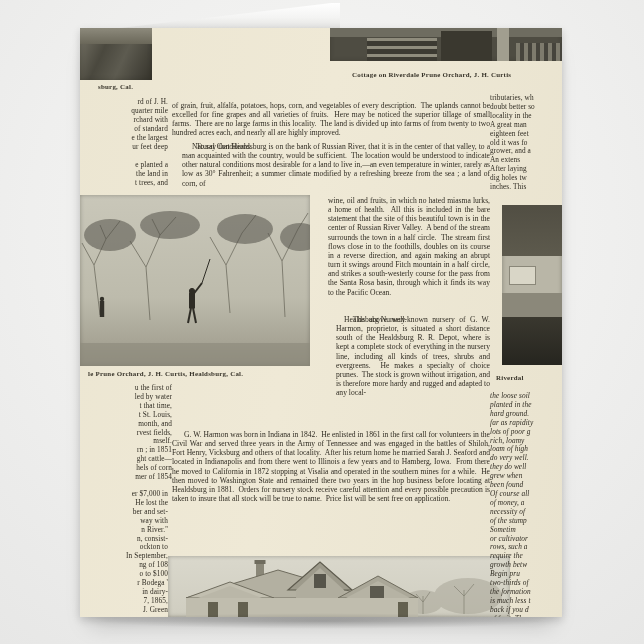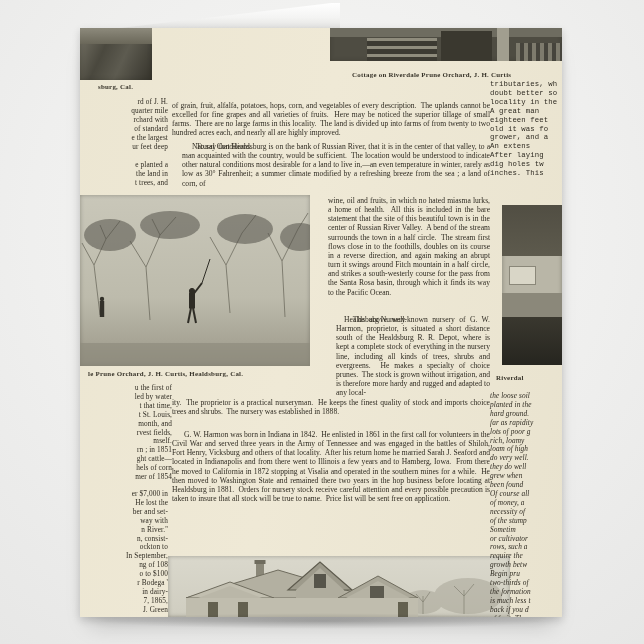--- a/index.html
+++ b/index.html
@@ -152,21 +152,20 @@
 
 
     <div class="mid" style="left:92px;top:73px;width:318px;height:40px;">of grain, fruit, alfalfa, potatoes, hops, corn, and vegetables of every description.  The uplands cannot be excelled for fine grapes and all varieties of fruits.  Here may be noticed the superior tillage of small farms.  There are no large farms in this locality.  The land is divided up into farms of from twenty to two hundred acres each, and nearly all are highly improved.</div>
 
     <div class="mid" style="left:92px;top:114px;width:318px;height:54px;text-indent:10px;"><span class="lead">Natural Conditions.</span><span>  To say that Healdsburg is on the bank of Russian River, that it is in the center of that valley, to a man acquainted with the country, would be sufficient.  The location would be understood to indicate other natural conditions most desirable for a land to live in,—an even temperature in winter, rarely as low as 30° Fahrenheit; a summer climate modified by a refreshing breeze from the sea ; a land of corn, of</span></div>
 
     <div class="mid" style="left:248px;top:168px;width:162px;height:118px;">wine, oil and fruits, in which no hated miasma lurks, a home of health.  All this is included in the bare statement that the site of this beautiful town is in the center of Russian River Valley.  A bend of the stream surrounds the town in a half circle.  The stream first flows close in to the foothills, doubles on its course in a reverse direction, and again making an abrupt turn it swings around Fitch mountain in a half circle, and strikes a south-westerly course for the pass from the Santa Rosa basin, through which it finds its way to the Pacific Ocean.</div>
 
     <div class="mid" style="left:248px;top:287px;width:162px;height:82px;text-indent:8px;"><span class="lead">Healdsburg Nursery.</span><span>  The above well-known nursery of G. W. Harmon, proprietor, is situated a short distance south of the Healdsburg R. R. Depot, where is kept a complete stock of everything in the nursery line, including all kinds of trees, shrubs and evergreens.  He makes a specialty of choice prunes.  The stock is grown without irrigation, and is therefore more hardy and rugged and adapted to any local-</span></div>
 
-    <div class="mid" style="left:92px;top:370px;width:318px;height:28px;">ity.  The proprietor is a practical nurseryman.  He keeps the finest quality of stock and imports choice trees and shrubs.  The nursery was established in 1888.</div>
 
     <div class="mid" style="left:92px;top:402px;width:318px;height:100px;text-indent:12px;">G. W. Harmon was born in Indiana in 1842.  He enlisted in 1861 in the first call for volunteers in the Civil War and served three years in the Army of Tennessee and was engaged in the battles of Shiloh, Fort Henry, Vicksburg and others of that locality.  After his return home he married Sarah J. Seaford and located in Indianapolis and from there went to Illinois a few years and to Hamberg, Iowa.  From there he moved to California in 1872 stopping at Visalia and operated in the southern mines for a while.  He then moved to Washington State and remained there two years in the hop business before locating at Healdsburg in 1881.  Orders for nursery stock receive careful attention and every possible precaution is taken to insure that all stock will be true to name.  Price list will be sent free on application.</div>
 
     <div class="photo photo-house">
       <svg width="342" height="61" viewBox="0 0 342 61">
         <g fill="#a5a294" opacity="0.5">
           <ellipse cx="300" cy="40" rx="34" ry="18"></ellipse>
           <ellipse cx="255" cy="46" rx="20" ry="12"></ellipse>
         </g>
         <g stroke="#7d7a6c" stroke-width="0.8" fill="none" opacity="0.8">
@@ -198,21 +197,21 @@
 
     <div class="photo photo-cottage">
       <div class="ph-el top-strip"></div>
       <div class="ph-el steps"></div>
       <div class="ph-el wall"></div>
       <div class="ph-el post"></div>
       <div class="ph-el fence"></div>
     </div>
     <div class="cap" style="left:272px;top:43px;width:210px;">Cottage on Riverdale Prune Orchard, J. H. Curtis</div>
 
-    <div class="txt frag" style="left:410px;top:52px;width:72px;font-family:Liberation Mono, monospace;">tributaries, wh
+    <div class="txt frag" style="left:410px;top:66px;width:72px;">tributaries, wh
 doubt better so
 locality in the
 A great man
 eighteen feet
 old it was fo
 grower, and a
 An extens
 After laying
 dig holes tw
 inches. This</div>

